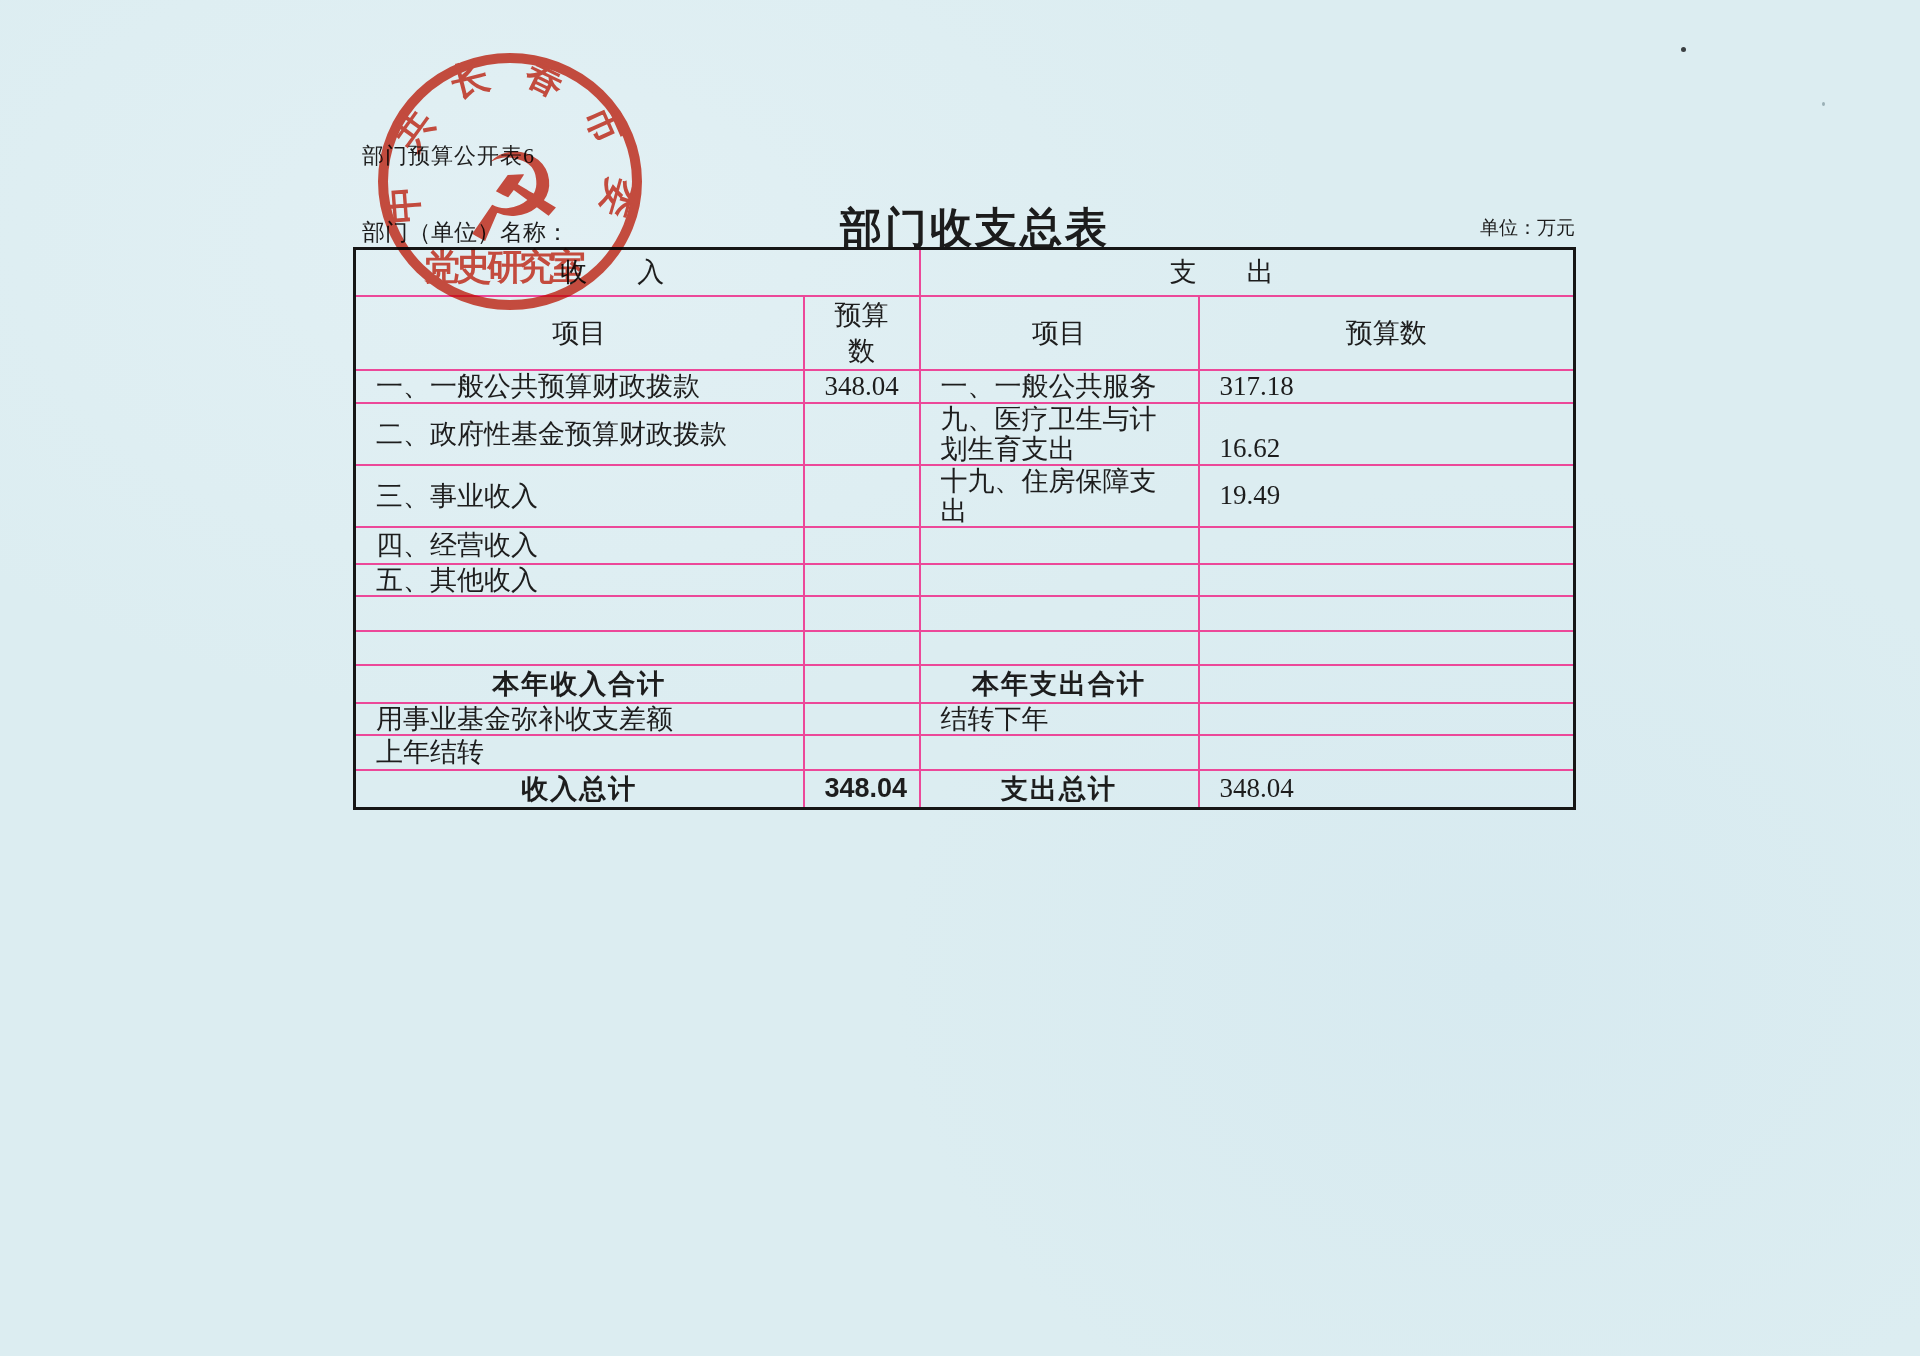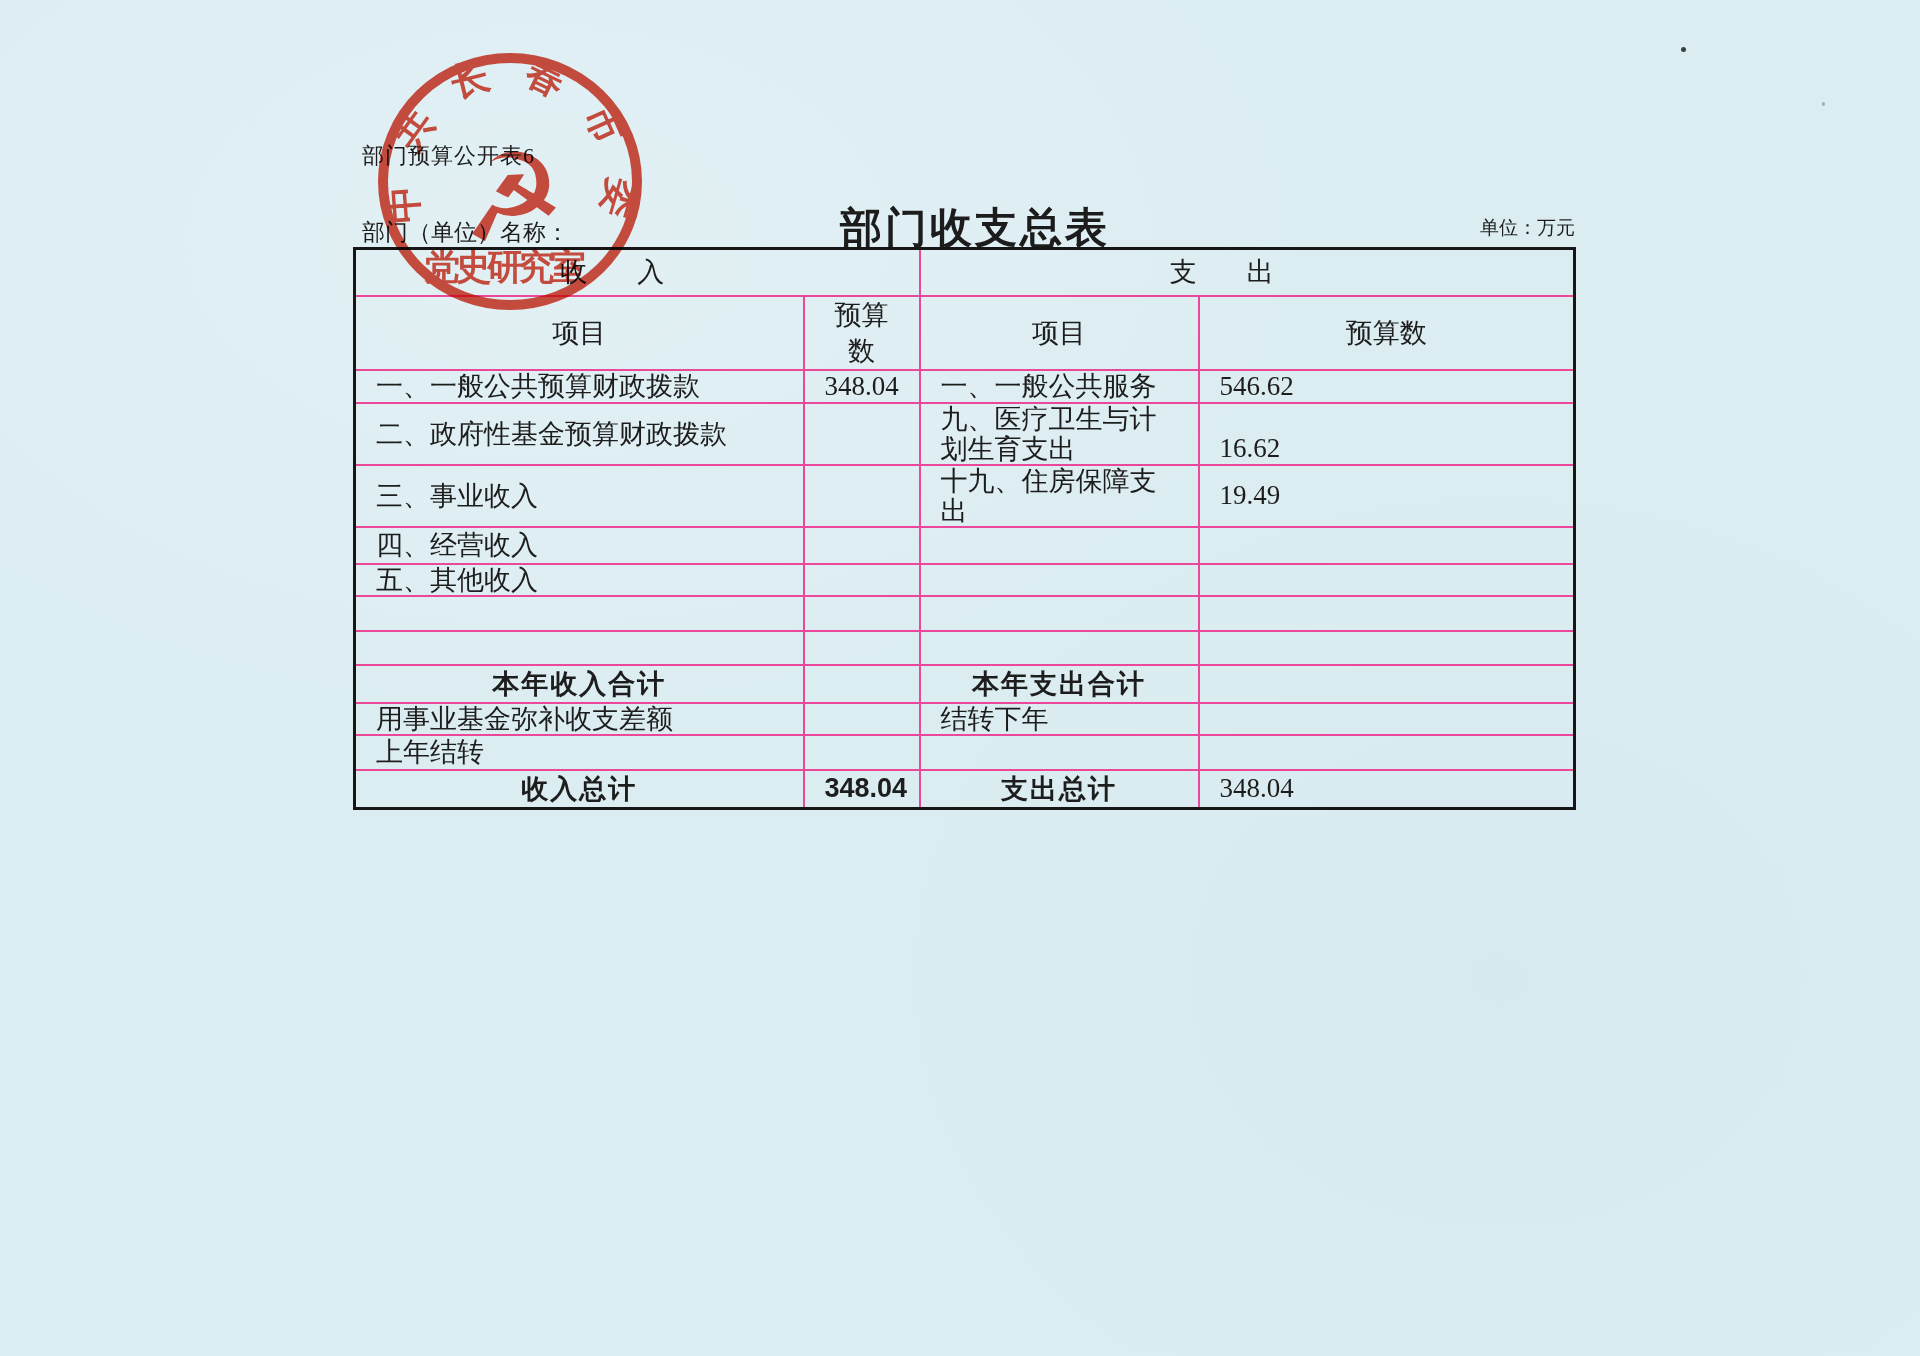--- a/index.html
+++ b/index.html
@@ -106,21 +106,21 @@
       <tr class="r-head">
         <td class="head">项目</td>
         <td class="head">预算数</td>
         <td class="head">项目</td>
         <td class="head">预算数</td>
       </tr>
       <tr class="r1">
         <td class="item">一、一般公共预算财政拨款</td>
         <td class="val-r">348.04</td>
         <td class="item">一、一般公共服务</td>
-        <td class="val-l">546.62</td>
+        <td class="val-l">317.18</td>
       </tr>
       <tr class="r2">
         <td class="item">二、政府性基金预算财政拨款</td>
         <td class="val-r"></td>
         <td class="item">九、医疗卫生与计划生育支出</td>
         <td class="val-l val-bottom">16.62</td>
       </tr>
       <tr class="r3">
         <td class="item">三、事业收入</td>
         <td class="val-r"></td>

